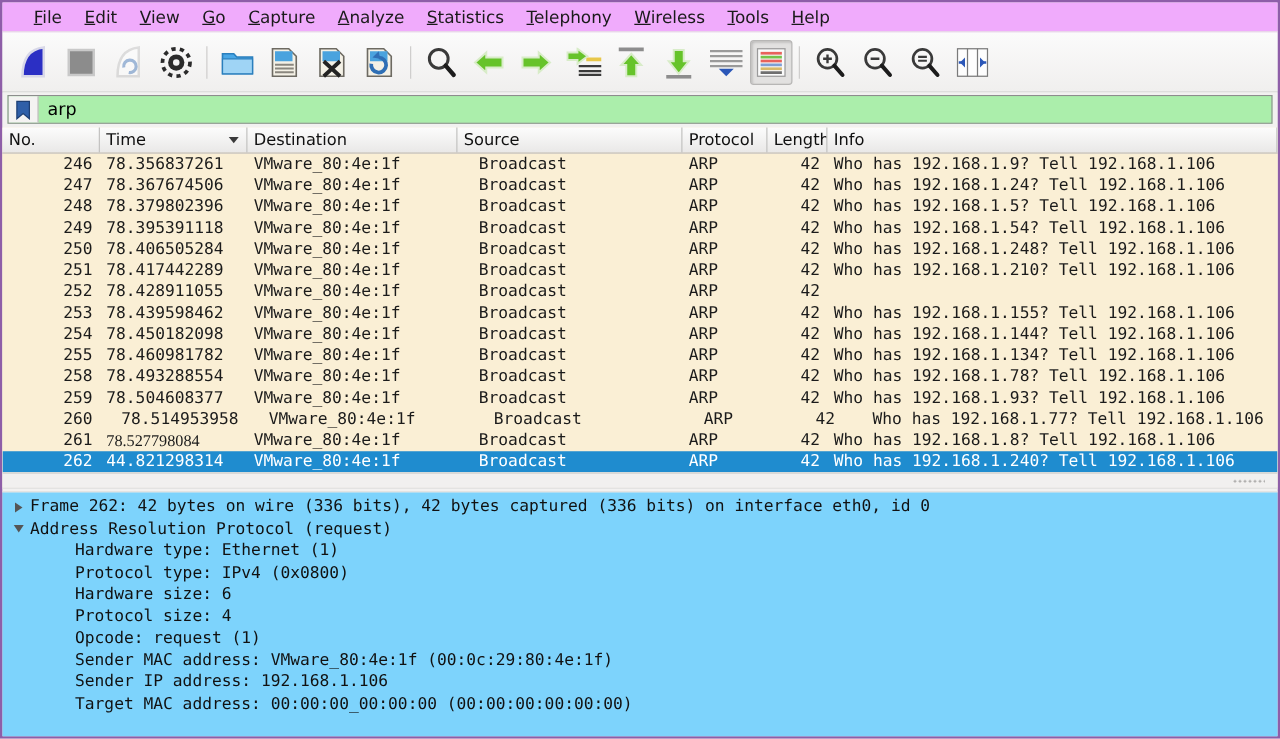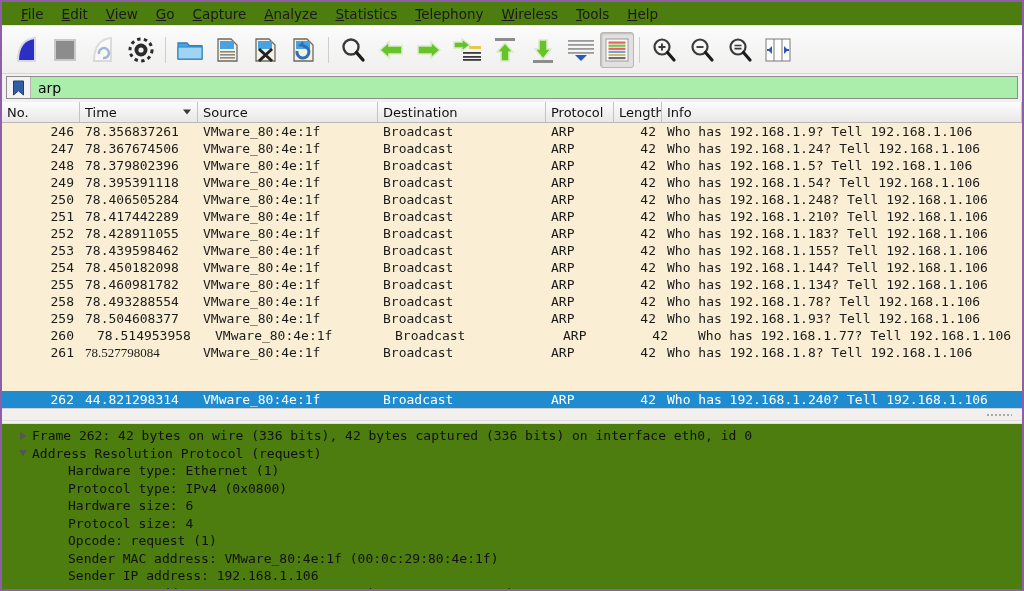--- a/index.html
+++ b/index.html
@@ -13,23 +13,23 @@
     position: relative;
     width: 1024px; height: 591px;
     border: 2px solid #8e5ea8;
     background: #f2f1f0;
     display: flex; flex-direction: column;
   }
 
   
   .menubar {
     height: 24px;
-    background: #4d7c0f;
+    background: #f0abfc;
     display: flex; align-items: center;
-    padding-left: 10px;
+    padding-left: 16px;
     flex: 0 0 24px;
     border-bottom: 1px solid #e6e5e4;
   }
   .menu-item {
     font-size: 13.5px; color: #1a1a1a;
     padding: 2px 9px; white-space: nowrap;
     cursor: default;
   }
   .menu-item .mn { text-decoration: underline; }
 
@@ -102,21 +102,21 @@
     border-right: 4.5px solid transparent;
     border-top: 5px solid #3a3a3a;
   }
   .rows { flex: 1; overflow: hidden; background: #faefd5; }
   .prow {
     display: flex; height: 17px; line-height: 17px;
     font-family: "DejaVu Sans Mono", monospace;
     font-size: 13px; color: #1b1b1b;
     white-space: nowrap;
   }
-  .prow.sel { background: #1f8ccf; color: #ffffff; margin-top: 30px; }
+  .prow.sel { background: #1f8ccf; color: #ffffff; }
   .cell { overflow: hidden; padding-left: 5px; }
   .cell.num { text-align: right; padding-right: 6px; padding-left: 0; }
   .cell.len { text-align: right; padding-right: 6px; padding-left: 0; }
 
   .hscroll {
     height: 12px; flex: 0 0 12px;
     background: #f1f0ef;
     border-top: 1px solid #d2d1d0;
     position: relative;
   }
@@ -125,22 +125,22 @@
     width: 26px; height: 4px;
     background-image: radial-gradient(circle, #a9a8a7 38%, transparent 40%);
     background-size: 4px 4px;
   }
 
   
   .splitter { height: 4px; flex: 0 0 4px; background: #f2f1f0; border-top: 1px solid #dededd; border-bottom: 1px solid #dededd; }
 
   
   .detail-pane {
-    flex: 1; background: #4d7c0f;
-    padding: 3px 0 0 12px;
+    flex: 1; background: #7dd3fc;
+    padding: 3px 0 0 4px;
     overflow: hidden;
   }
   .drow {
     display: flex; align-items: flex-start;
     height: 17.5px; line-height: 17.5px;
     font-family: "DejaVu Sans Mono", monospace;
     font-size: 13px; color: #111;
     white-space: nowrap;
   }
   .twisty { width: 18px; flex: 0 0 18px; display: flex; align-items: center; justify-content: center; height: 17.5px; }
@@ -341,26 +341,26 @@
 
   <div class="packet-pane">
     <div class="collist" id="collist">
         <div class="ch" style="width: 78px;">
           <span>No.</span>
         </div>
         <div class="ch" style="width: 118px;">
           <span>Time</span>
           <span class="sortarrow"></span>
         </div>
+        <div class="ch" style="width: 168px;">
+          <span>Destination</span>
+        </div>
         <div class="ch" style="width: 180px;">
           <span>Source</span>
         </div>
-        <div class="ch" style="width: 168px;">
-          <span>Destination</span>
-        </div>
         <div class="ch" style="width: 68px;">
           <span>Protocol</span>
         </div>
         <div class="ch" style="width: 48px;">
           <span>Length</span>
         </div>
         <div class="ch" style="width: 362px; flex: 1 1 0%;">
           <span>Info</span>
         </div>
       </div>
@@ -419,21 +419,20 @@
           <div class="cell len" style="width: 48px;">42</div>
           <div class="cell" style="width: 362px; flex: 1 1 0%;">Who has 192.168.1.210? Tell 192.168.1.106</div>
         </div>
         <div class="prow">
           <div class="cell num" style="width: 78px;">252</div>
           <div class="cell" style="width: 118px;">78.428911055</div>
           <div class="cell" style="width: 180px;">VMware_80:4e:1f</div>
           <div class="cell" style="width: 168px;">Broadcast</div>
           <div class="cell" style="width: 68px;">ARP</div>
           <div class="cell len" style="width: 48px;">42</div>
-          <div class="cell" style="width: 362px; flex: 1 1 0%;">Who has 192.168.1.183? Tell 192.168.1.106</div>
         </div>
         <div class="prow">
           <div class="cell num" style="width: 78px;">253</div>
           <div class="cell" style="width: 118px;">78.439598462</div>
           <div class="cell" style="width: 180px;">VMware_80:4e:1f</div>
           <div class="cell" style="width: 168px;">Broadcast</div>
           <div class="cell" style="width: 68px;">ARP</div>
           <div class="cell len" style="width: 48px;">42</div>
           <div class="cell" style="width: 362px; flex: 1 1 0%;">Who has 192.168.1.155? Tell 192.168.1.106</div>
         </div>

